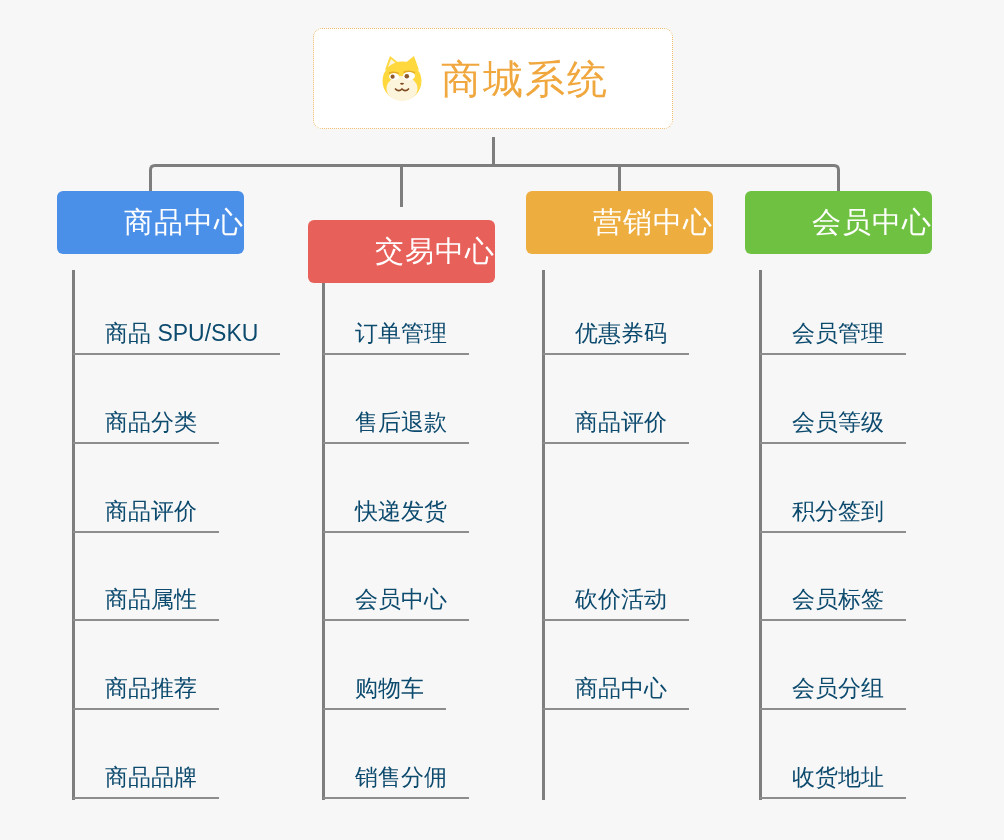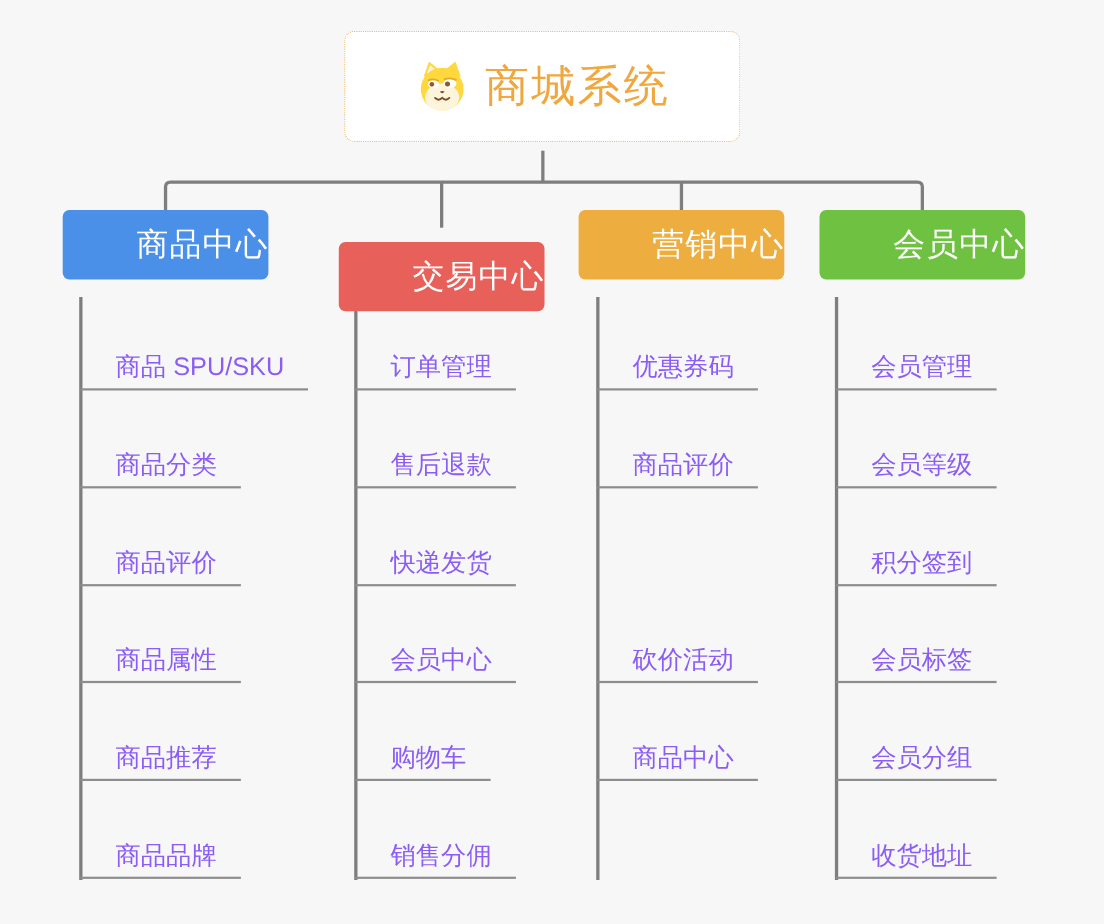--- a/index.html
+++ b/index.html
@@ -57,21 +57,21 @@
     letter-spacing:1px;
     white-space:nowrap;
   }
   .b0{left:57px}.b1{left:308px}.b2{left:526px}.b3{left:745px}
   
   .leaf{
     position:absolute;
     white-space:nowrap;
     font-size:23px;
     line-height:28px;
-    color:#8b5cf6;
+    color:#0c4a6e;
     padding:0 22px 6px 32px;
     border-bottom:2px solid #8d8d8d;
   }
   .c0{left:73px}.c1{left:323px}.c2{left:543px}.c3{left:760px}
   .r0{top:319px}.r1{top:408px}.r2{top:497px}.r3{top:585px}.r4{top:674px}.r5{top:763px}
 </style>
 </head>
 <body>
 
 <div class="canvas">

